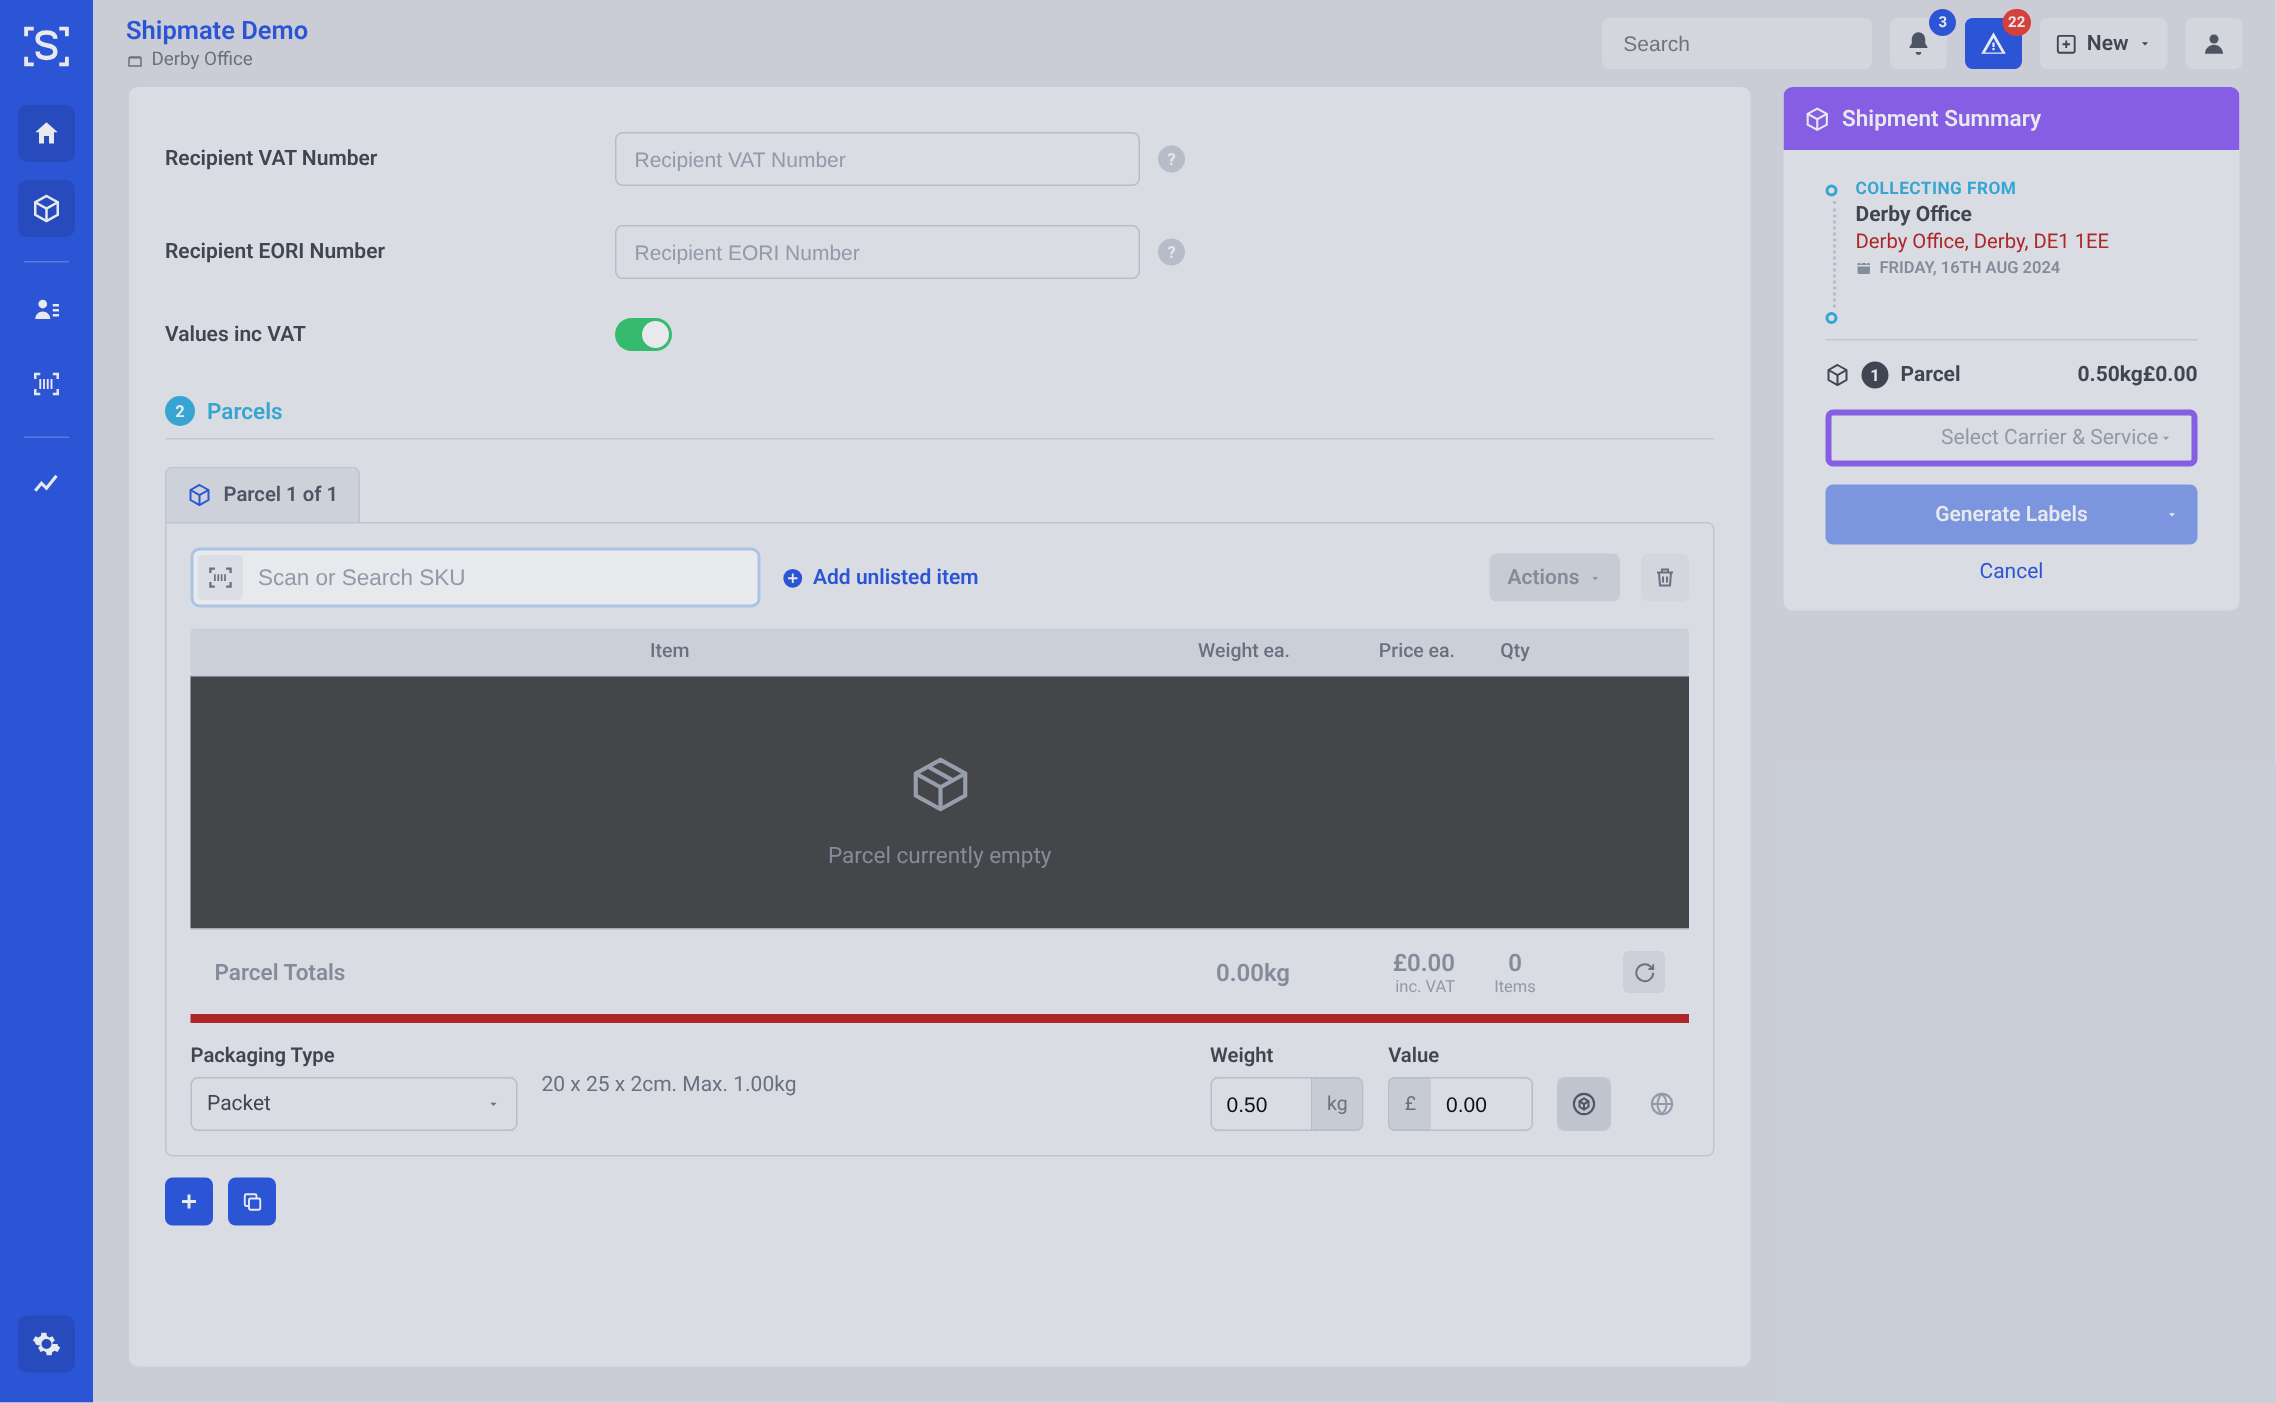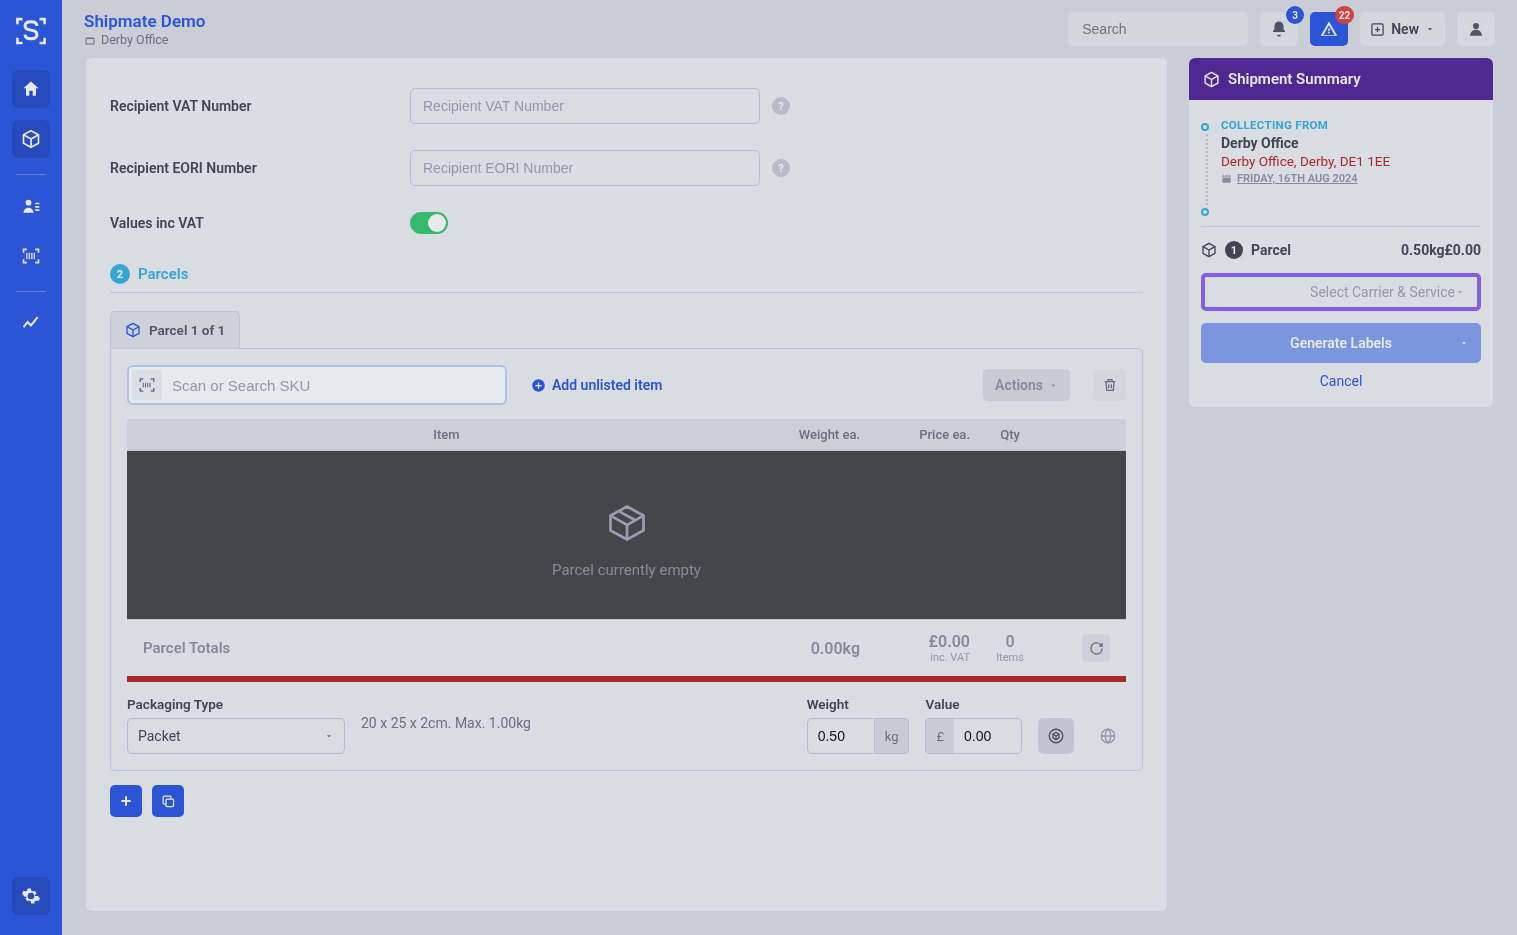--- a/index.html
+++ b/index.html
@@ -48,21 +48,21 @@
 
 .section-header { display: flex; align-items: center; gap: 8px; margin: 30px 0 8px; }
 .section-num { width: 20px; height: 20px; border-radius: 50%; background: #2fb0e0; color: #fff; display: flex; align-items: center; justify-content: center; font-size: 11px; font-weight: 700; }
 .section-title { color: #2fb0e0; font-weight: 600; font-size: 15px; }
 .section-divider { height: 1px; background: #d4d8e0; margin-bottom: 18px; }
 
 
 .parcel-tab { display: inline-flex; align-items: center; gap: 8px; background: #e0e3e9; border: 1px solid #d0d4dd; border-bottom: none; border-radius: 5px 5px 0 0; padding: 10px 14px; font-weight: 600; color: #4a5060; font-size: 13.5px; }
 .parcel-body { border: 1px solid #d0d4dd; border-radius: 0 5px 5px 5px; padding: 16px; }
 
-.sku-row { display: flex; align-items: center; gap: 24px; margin-bottom: 14px; }
+.sku-row { display: flex; align-items: center; gap: 14px; margin-bottom: 14px; }
 .sku-scan { display: flex; align-items: center; border: 2px solid #b8d4f5; border-radius: 6px; background: #fff; padding: 3px; z-index: 10; position: relative; }
 .sku-scan-icon { width: 30px; height: 30px; background: #f0f2f6; border-radius: 3px; display: flex; align-items: center; justify-content: center; color: #6a7180; }
 .sku-scan input { border: none; width: 340px; padding: 0 10px; font-size: 15px; outline: none; }
 .sku-scan input::placeholder { color: #9aa1b0; }
 .add-unlisted { color: #2352e4; font-weight: 600; font-size: 14px; cursor: pointer; display: flex; align-items: center; gap: 6px; }
 .actions-btn { margin-left: auto; height: 32px; padding: 0 12px; background: #d8dce3; border-radius: 5px; color: #8a91a0; font-weight: 600; display: flex; align-items: center; gap: 6px; cursor: pointer; }
 .trash-btn { width: 32px; height: 32px; background: #e7e9ee; border-radius: 5px; display: flex; align-items: center; justify-content: center; color: #6a7180; cursor: pointer; }
 
 
 .item-header { display: flex; padding: 8px 16px; background: #dde1e8; border-radius: 3px; font-size: 13px; color: #6a7180; font-weight: 500; }
@@ -101,30 +101,30 @@
 .spacer { flex: 1; }
 .sq-btn { width: 36px; height: 36px; border-radius: 5px; display: flex; align-items: center; justify-content: center; cursor: pointer; }
 .sq-btn.dark { background: #d0d4dd; color: #4a5060; }
 .sq-btn.light { background: transparent; color: #9aa1b0; }
 
 .parcel-actions { display: flex; gap: 10px; margin-top: 14px; }
 .p-action { width: 32px; height: 32px; background: #2352e4; color: #fff; border-radius: 5px; display: flex; align-items: center; justify-content: center; cursor: pointer; }
 
 
 .summary-card { background: #eef0f4; border-radius: 6px; overflow: hidden; }
-.summary-header { background: #4c1d95; color: #fff; padding: 12px 14px; font-weight: 600; display: flex; align-items: center; gap: 8px; font-size: 15px; }
-.summary-body { padding: 18px 12px; border-radius: 23px; }
+.summary-header { background: #8b5cf6; color: #fff; padding: 12px 14px; font-weight: 600; display: flex; align-items: center; gap: 8px; font-size: 15px; }
+.summary-body { padding: 18px 28px; border-radius: 23px; }
 .timeline-item { display: flex; gap: 12px; margin-bottom: 18px; position: relative; }
 .tl-dot { width: 8px; height: 8px; border: 2px solid #2fb0e0; border-radius: 50%; margin-top: 5px; background: #eef0f4; flex-shrink: 0; }
 .tl-line { position: absolute; left: 5px; top: 16px; width: 2px; height: calc(100% + 4px); border-left: 2px dotted #c5cad5; }
 .tl-content .tl-label { color: #2fb0e0; font-size: 11.5px; font-weight: 700; letter-spacing: 0.3px; margin-bottom: 3px; }
 .tl-content .tl-title { font-weight: 700; color: #3a3f4a; font-size: 14px; margin-bottom: 2px; }
 .tl-content .tl-sub { color: #b91c1c; font-size: 13.5px; margin-bottom: 3px; }
 .tl-content .tl-muted { color: #9aa1b0; font-style: italic; font-size: 13.5px; }
-.tl-date { color: #8a91a0; font-size: 11px; font-weight: 600; display: flex; align-items: center; gap: 5px; margin-top: 2px; text-decoration: underline; }
+.tl-date { color: #8a91a0; font-size: 11px; font-weight: 600; display: flex; align-items: center; gap: 5px; margin-top: 2px; }
 .flag { font-size: 12px; margin-right: 4px; }
 .summary-hr { height: 1px; background: #d4d8e0; margin: 6px 0 14px; }
 .parcel-line { display: flex; align-items: center; gap: 8px; font-weight: 700; color: #3a3f4a; font-size: 14px; margin-bottom: 14px; }
 .parcel-count { width: 18px; height: 18px; background: #3a3f4a; color: #fff; border-radius: 50%; display: flex; align-items: center; justify-content: center; font-size: 11px; }
 .parcel-line .right { margin-left: auto; font-weight: 700; display: flex; }
 .carrier-select { height: 38px; border: 4px solid #8b5cf6; border-radius: 5px; display: flex; align-items: center; justify-content: flex-end; padding: 0 12px; color: #9aa1b0; cursor: pointer; margin-bottom: 12px; }
 .gen-btn { height: 40px; background: #7f9ef0; color: #fff; border-radius: 5px; display: flex; align-items: center; justify-content: center; font-weight: 600; position: relative; cursor: pointer; margin-bottom: 10px; }
 .gen-btn .chev { position: absolute; right: 12px; }
 .cancel-link { color: #2352e4; text-align: center; font-size: 14px; cursor: pointer; }
 

